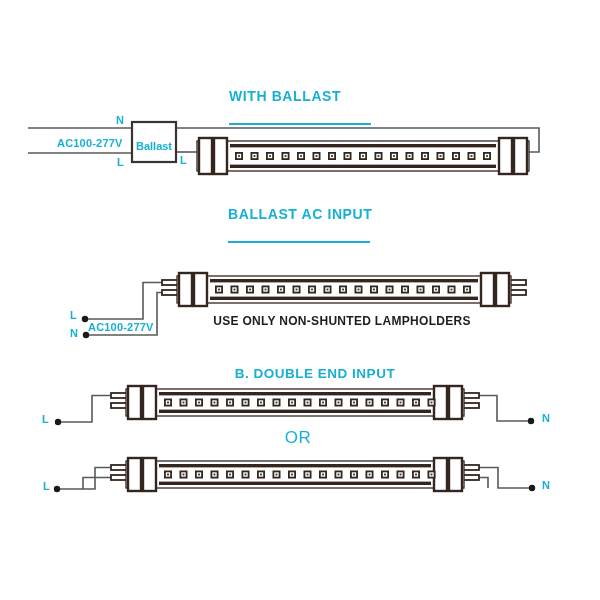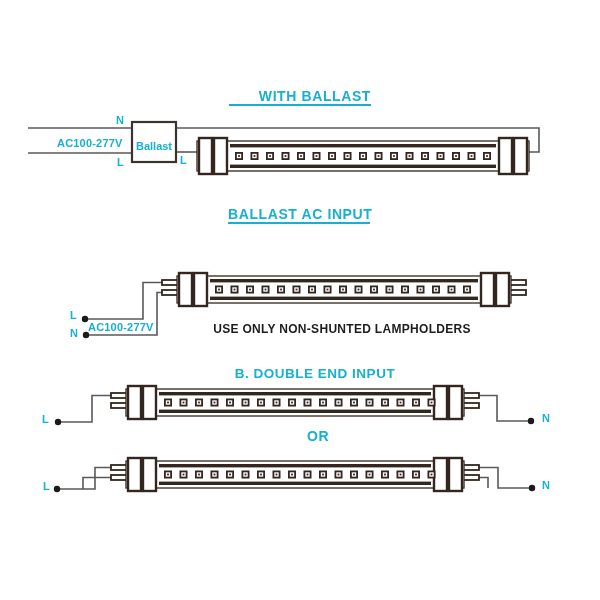--- a/index.html
+++ b/index.html
@@ -2,30 +2,30 @@
 <html><head>
 <meta charset="utf-8">
 <style>
   html,body{margin:0;padding:0;background:#ffffff;}
   .canvas{
     position:relative;width:600px;height:600px;background:#ffffff;overflow:hidden;
     font-family:"Liberation Sans", sans-serif;
   }
   .canvas svg{position:absolute;left:0;top:0;}
   .t{position:absolute;color:#17b0d3;white-space:nowrap;}
-  .title{font-size:14px;font-weight:700;letter-spacing:.6px;text-align:right;
-         border-bottom:2px solid #17b0d3;padding-bottom:0;}
+  .title{font-size:14px;font-weight:700;letter-spacing:.6px;text-align:left;
+         border-bottom:2px solid #17b0d3;padding-bottom:19px;}
   .subtitle{font-size:13.5px;font-weight:700;letter-spacing:.5px;transform:translateX(-50%);}
   .lbl{font-size:11px;font-weight:700;}
   .ac{font-size:11px;font-weight:600;letter-spacing:.2px;text-align:center;}
   .ballast-lbl{display:flex;align-items:center;justify-content:center;
                width:44px;height:48px;font-size:11px;font-weight:600;}
   .note{position:absolute;color:#1d1d1f;font-size:12px;font-weight:700;letter-spacing:.3px;
         transform:translateX(-50%);white-space:nowrap;}
-  .or{font-size:14px;font-weight:700;transform:translateX(-50%);letter-spacing:.5px;margin-left:20px;}
+  .or{font-size:17px;font-weight:400;transform:translateX(-50%);letter-spacing:.5px;}
 </style>
 </head>
 <body>
 
 <div class="canvas">
 
   <svg width="600" height="600" viewBox="0 0 600 600">
 
     <g stroke="#58595b" stroke-width="1.6" fill="none">
       <path d="M28,128 H132"></path>
@@ -323,21 +323,21 @@
   <span class="t ac" style="left:57px;top:137px;">AC100-277V</span>
   <span class="t lbl" style="left:117px;top:156px;">L</span>
   <span class="t ballast-lbl" style="left:132px;top:122px;">Ballast</span>
   <span class="t lbl" style="left:180px;top:154px;">L</span>
 
   <span class="t title" style="left:228px;top:206px;width:142px;">BALLAST AC INPUT</span>
 
   <span class="t lbl" style="left:70px;top:309px;">L</span>
   <span class="t ac" style="left:88px;top:321px;">AC100-277V</span>
   <span class="t lbl" style="left:70px;top:327px;">N</span>
-  <span class="note" style="left:342px;top:314px;margin-top:8px;">USE ONLY NON-SHUNTED LAMPHOLDERS</span>
+  <span class="note" style="left:342px;top:314px;">USE ONLY NON-SHUNTED LAMPHOLDERS</span>
 
   <span class="t subtitle" style="left:299px;top:366px;padding-left:32px;">B. DOUBLE END INPUT</span>
   <span class="t lbl" style="left:42px;top:413px;">L</span>
   <span class="t lbl" style="left:542px;top:412px;">N</span>
   <span class="t or" style="left:298px;top:428px;">OR</span>
   <span class="t lbl" style="left:43px;top:480px;">L</span>
   <span class="t lbl" style="left:542px;top:479px;">N</span>
 
 </div>
 

